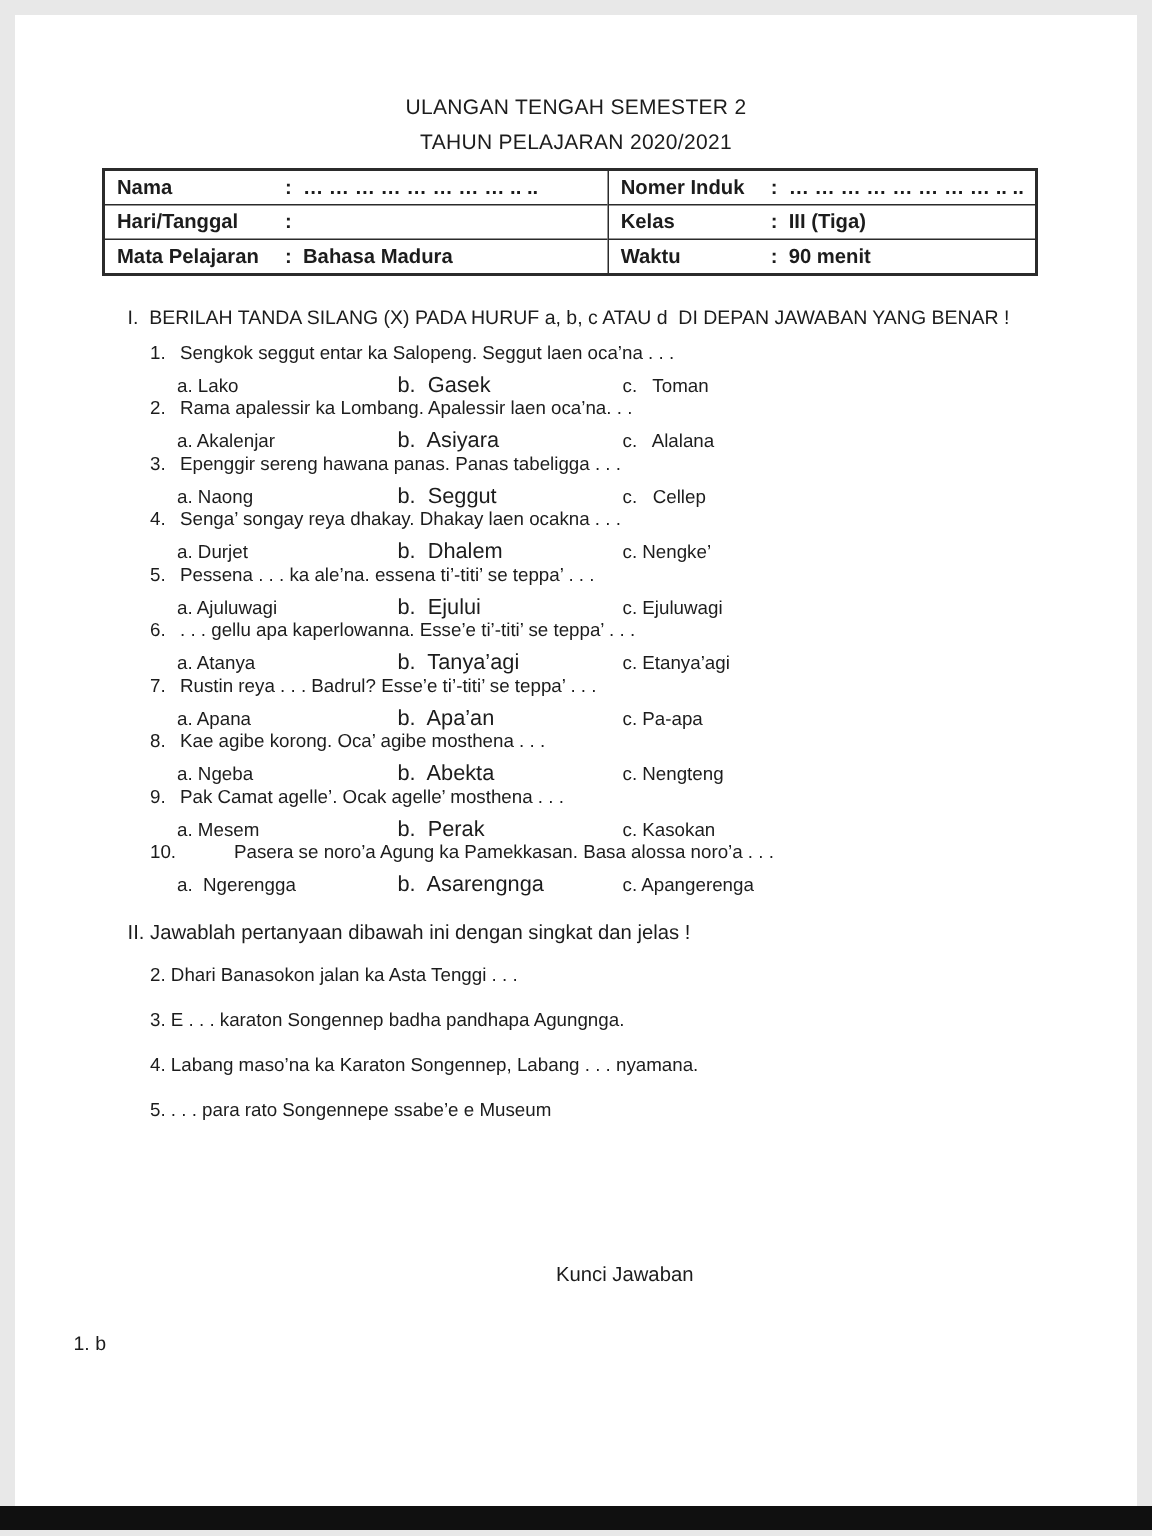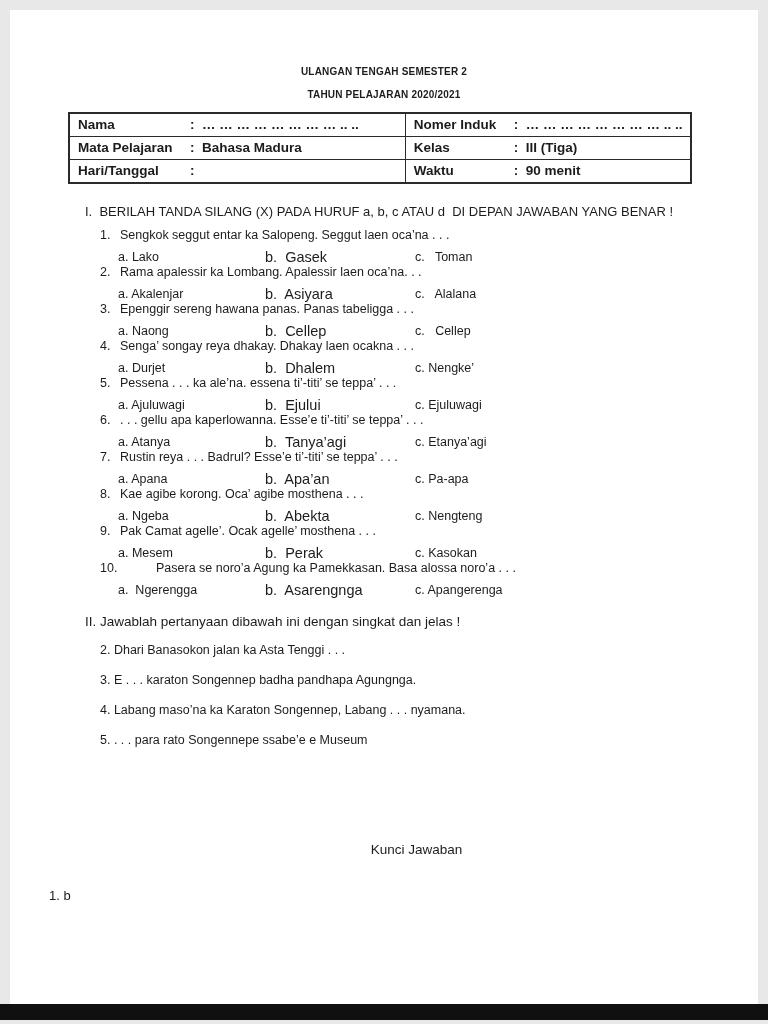--- a/index.html
+++ b/index.html
@@ -14,22 +14,22 @@
   .page {
     margin: 10px 10px 0 10px;
     background: #ffffff;
     height: 994px;
     overflow: hidden;
   }
   .page-separator { width: 768px; height: 16px; background: #101010; }
 
   .title-block { text-align: center; padding-top: 50px; }
   .title-line {
-    font-weight: bold;
-    font-size: 10px;
+    font-weight: normal;
+    font-size: 14px;
     line-height: 23px;
     letter-spacing: 0.2px;
   }
 
   .info-table {
     display: grid;
     grid-template-columns: 54% 46%;
     border: 2px solid #2b2b2b;
     margin: 6px 66px 0 58px;
     font-size: 13.5px;
@@ -92,26 +92,26 @@
       <div class="title-line">TAHUN PELAJARAN 2020/2021</div>
     </div>
 
     <div class="info-table">
       <div class="info-col left">
         <div class="info-row">
           <span class="info-label">Nama</span>
           <span class="info-value">:  … … … … … … … … .. ..</span>
         </div>
         <div class="info-row">
+          <span class="info-label">Hari/Tanggal</span>
+          <span class="info-value">:</span>
+        </div>
+        <div class="info-row">
           <span class="info-label">Mata Pelajaran</span>
           <span class="info-value">:  Bahasa Madura</span>
-        </div>
-        <div class="info-row">
-          <span class="info-label">Hari/Tanggal</span>
-          <span class="info-value">:</span>
         </div>
       </div>
       <div class="info-col right">
         <div class="info-row">
           <span class="info-label">Nomer Induk</span>
           <span class="info-value">:  … … … … … … … … .. ..</span>
         </div>
         <div class="info-row">
           <span class="info-label">Kelas</span>
           <span class="info-value">:  III (Tiga)</span>
@@ -151,21 +151,21 @@
         </div>
       </div>
 
       <div class="question">
         <div class="q-line">
           <span class="q-num">3.</span>
           <span class="q-text">Epenggir sereng hawana panas. Panas tabeligga . . .</span>
         </div>
         <div class="options">
           <span class="opt opt-a">a. Naong</span>
-          <span class="opt opt-b">b.  Cellep</span>
+          <span class="opt opt-b">b.  Seggut</span>
           <span class="opt opt-c">c.   Cellep</span>
         </div>
       </div>
 
       <div class="question">
         <div class="q-line">
           <span class="q-num">4.</span>
           <span class="q-text">Senga’ songay reya dhakay. Dhakay laen ocakna . . .</span>
         </div>
         <div class="options">

